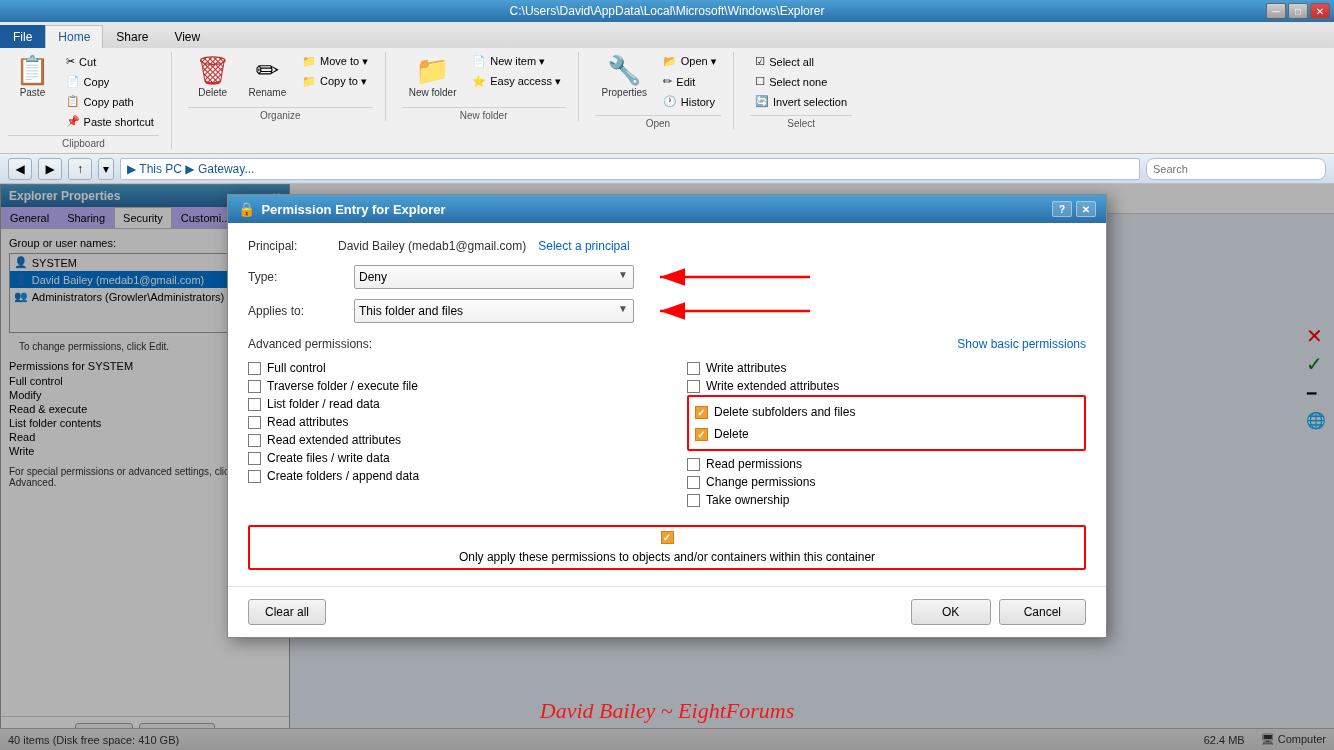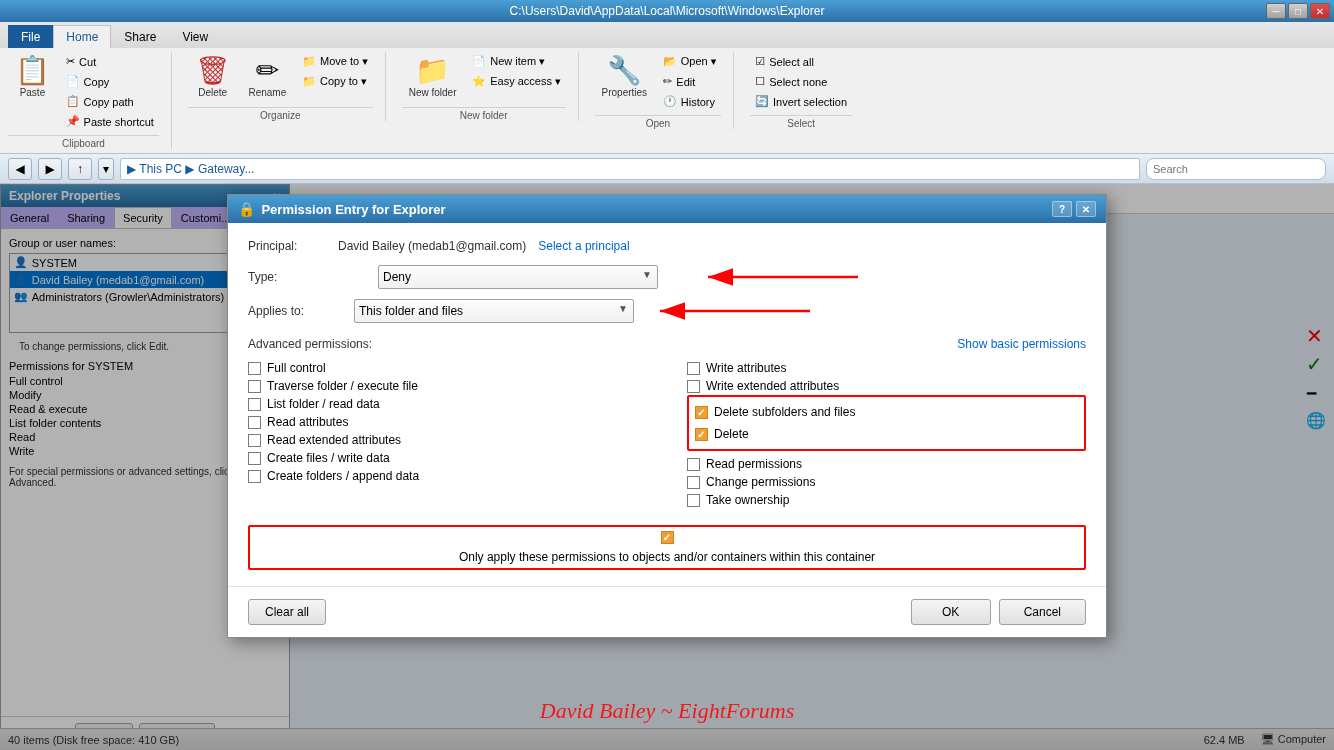--- a/index.html
+++ b/index.html
@@ -14,21 +14,21 @@
       justify-content: center;
       color: white;
       font-size: 12px;
       position: relative;
     }
     .title-bar-controls { position: absolute; right: 4px; display: flex; gap: 2px; }
     .title-btn { width: 20px; height: 16px; background: linear-gradient(to bottom, #d0d0d0, #a0a0a0); border: 1px solid #666; border-radius: 2px; cursor: pointer; display: flex; align-items: center; justify-content: center; font-size: 10px; }
 
     
     .ribbon { background: #f0f0f0; border-bottom: 1px solid #c0c0c0; }
-    .ribbon-tabs { display: flex; background: linear-gradient(to bottom, #e8e8e8, #d8d8d8); height: 26px; align-items: flex-end; padding-left: 8px; }
+    .ribbon-tabs { display: flex; background: linear-gradient(to bottom, #e8e8e8, #d8d8d8); height: 26px; align-items: flex-end; }
     .ribbon-tab { padding: 4px 12px; font-size: 12px; cursor: pointer; border: 1px solid transparent; border-bottom: none; }
     .ribbon-tab.active { background: #f0f0f0; border-color: #c0c0c0; border-bottom-color: #f0f0f0; color: #1a5a9a; }
     .ribbon-content { display: flex; padding: 4px 8px; gap: 16px; align-items: flex-start; min-height: 80px; }
     .ribbon-group { display: flex; flex-direction: column; border-right: 1px solid #d0d0d0; padding-right: 12px; min-width: 80px; }
     .ribbon-group-items { display: flex; gap: 4px; flex: 1; align-items: flex-start; }
     .ribbon-group-label { text-align: center; font-size: 10px; color: #555; margin-top: 4px; border-top: 1px solid #d0d0d0; padding-top: 2px; }
     .ribbon-btn-large { display: flex; flex-direction: column; align-items: center; cursor: pointer; padding: 4px 6px; border: 1px solid transparent; border-radius: 2px; }
     .ribbon-btn-large .icon { font-size: 28px; line-height: 1; }
     .ribbon-btn-large .label { font-size: 10px; color: #333; margin-top: 2px; }
     .ribbon-btn-small { display: flex; align-items: center; gap: 4px; cursor: pointer; padding: 2px 4px; border: 1px solid transparent; border-radius: 2px; font-size: 11px; }
@@ -358,21 +358,21 @@
         </div>
 
         <div class="dialog-body">
 
           <div class="dialog-row">
             <span class="dialog-field-label">Principal:</span>
             <span class="dialog-field-value">David Bailey (medab1@gmail.com)</span>
             <a class="select-principal-link">Select a principal</a>
           </div>
 
-          <div style="display:flex; align-items:center; margin-bottom:10px;gap:24px;">
+          <div style="display:flex; align-items:center; margin-bottom:10px;">
             <span class="dialog-field-label">Type:</span>
             <div class="select-wrapper">
               <select class="dialog-select">
                 <option>Deny</option>
               </select>
             </div>
 
             <div style="margin-left:16px; display:flex; align-items:center;">
               <svg width="160" height="20">
                 <line x1="160" y1="10" x2="10" y2="10" stroke="red" stroke-width="2.5" marker-end="url(#arrowhead)"></line>

